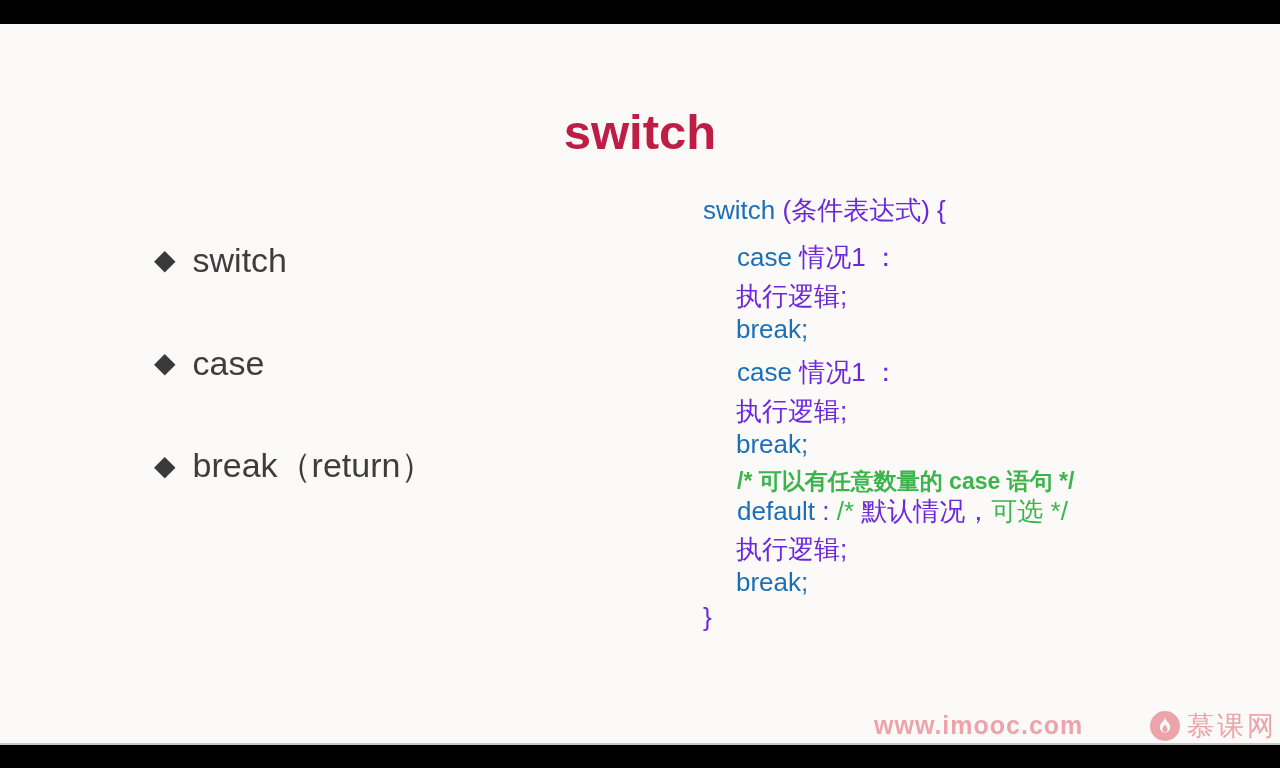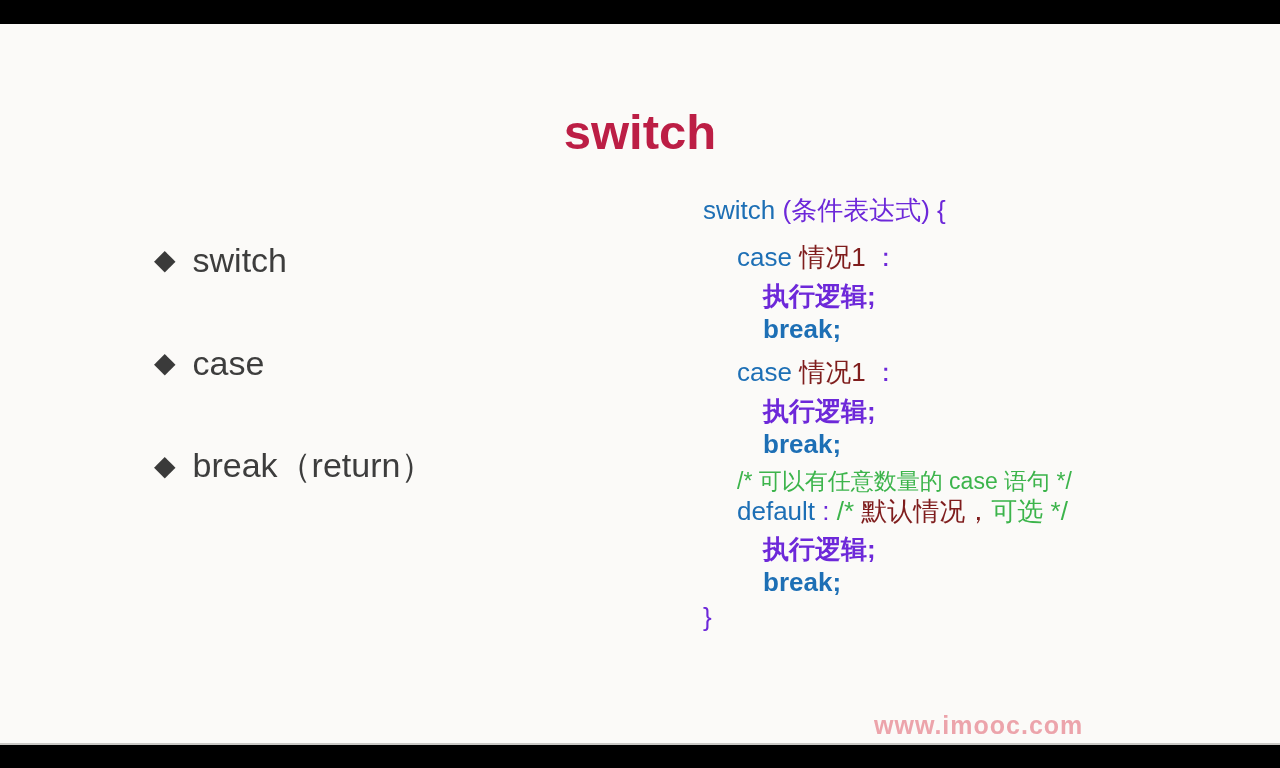--- a/index.html
+++ b/index.html
@@ -15,33 +15,33 @@
            font-size:49px; font-weight:bold; color:#bc1e45; letter-spacing:0px; }
 
   .bullets { position:absolute; left:154px; top:214px; display:flex; flex-direction:column; }
   .bullet  { display:flex; align-items:center; font-size:34px; color:#3d3d3d; height:44px; }
   .bullet + .bullet { margin-top:59px; }
   .bullet .diamond { font-size:28px; color:#3a3a3a; margin-right:17px; line-height:1; }
 
   .code { position:absolute; left:703px; top:170px; font-size:26px; line-height:33px; white-space:pre; }
   .cl { }
   .cl.ind1 { margin-left:34px; }
-  .cl.ind2 { margin-left:60px;font-weight:bold; }
-  .cl.small { font-size:23px; line-height:28px; }
+  .cl.ind2 { margin-left:33px; }
+  .cl.small { font-size:23px; line-height:28px;font-weight:bold; }
   .cl:nth-child(2)  { margin-top:14px; }
   .cl:nth-child(3)  { margin-top:6px; }
   .cl:nth-child(5)  { margin-top:10px; }
   .cl:nth-child(6)  { margin-top:6px; }
   .cl:nth-child(8)  { margin-top:6px; }
   .cl:nth-child(9)  { margin-top:0; }
   .cl:nth-child(10) { margin-top:5px; }
   .cl:nth-child(12) { margin-top:2px; }
 
   .tk-blue  { color:#1d6fb5; }
-  .tk-red   { color:#7f1d1d; }
+  .tk-red   { color:#6d28d9; }
   .tk-dark  { color:#6d28d9; }
   .tk-green { color:#3cb44b; }
 
   .footer-url { position:absolute; left:874px; top:687px; font-size:25px; font-weight:bold;
                 color:#eca4ab; letter-spacing:1px;text-align:right; }
   .brand { position:absolute; left:1150px; top:684px; display:flex; align-items:center; }
   .brand-icon { width:30px; height:30px; margin-right:7px; }
   .brand-text { font-size:27px; color:#eca4ab; letter-spacing:3px; }
 </style>
 </head>
@@ -65,16 +65,26 @@
       <div class="bullet">
         <span class="diamond">◆</span>
         <span>break（return）</span>
       </div>
     </div>
 
   <div class="code"><div class="cl ind0"><span class="tk-blue">switch</span><span class="tk-dark"> (条件表达式) {</span></div><div class="cl ind1"><span class="tk-blue">case </span><span class="tk-red">情况1</span><span class="tk-dark"> ：</span></div><div class="cl ind2"><span class="tk-dark">执行逻辑;</span></div><div class="cl ind2"><span class="tk-blue">break;</span></div><div class="cl ind1"><span class="tk-blue">case </span><span class="tk-red">情况1</span><span class="tk-dark"> ：</span></div><div class="cl ind2"><span class="tk-dark">执行逻辑;</span></div><div class="cl ind2"><span class="tk-blue">break;</span></div><div class="cl ind1 small"><span class="tk-green">/* 可以有任意数量的 case 语句 */</span></div><div class="cl ind1"><span class="tk-blue">default</span><span class="tk-dark"> : </span><span class="tk-green">/* </span><span class="tk-red">默认情况，</span><span class="tk-green">可选 */</span></div><div class="cl ind2"><span class="tk-dark">执行逻辑;</span></div><div class="cl ind2"><span class="tk-blue">break;</span></div><div class="cl ind0"><span class="tk-dark">}</span></div></div>
 
   <div class="footer-url">www.imooc.com</div>
 
+  <div class="brand">
+    <span class="brand-icon">
+      <svg width="30" height="30" viewBox="0 0 30 30">
+        <circle cx="15" cy="15" r="15" fill="#eca4ab"></circle>
+        <path d="M15 5.5 C15.3 10 9.8 11.5 9.8 16.2 a5.2 5.2 0 0 0 10.4 0 C20.2 11.5 14.7 10 15 5.5 Z" fill="#fbfaf8"></path>
+        <path d="M15 13.5 c1.7 2.2 2.6 3.2 2.6 4.8 a2.6 2.6 0 0 1 -5.2 0 c0 -1.6 0.9 -2.6 2.6 -4.8 Z" fill="#eca4ab"></path>
+      </svg>
+    </span>
+    <span class="brand-text">慕课网</span>
+  </div>
 
 </div>
 
 <div class="bar-bottom"></div>
 
 </body></html>

